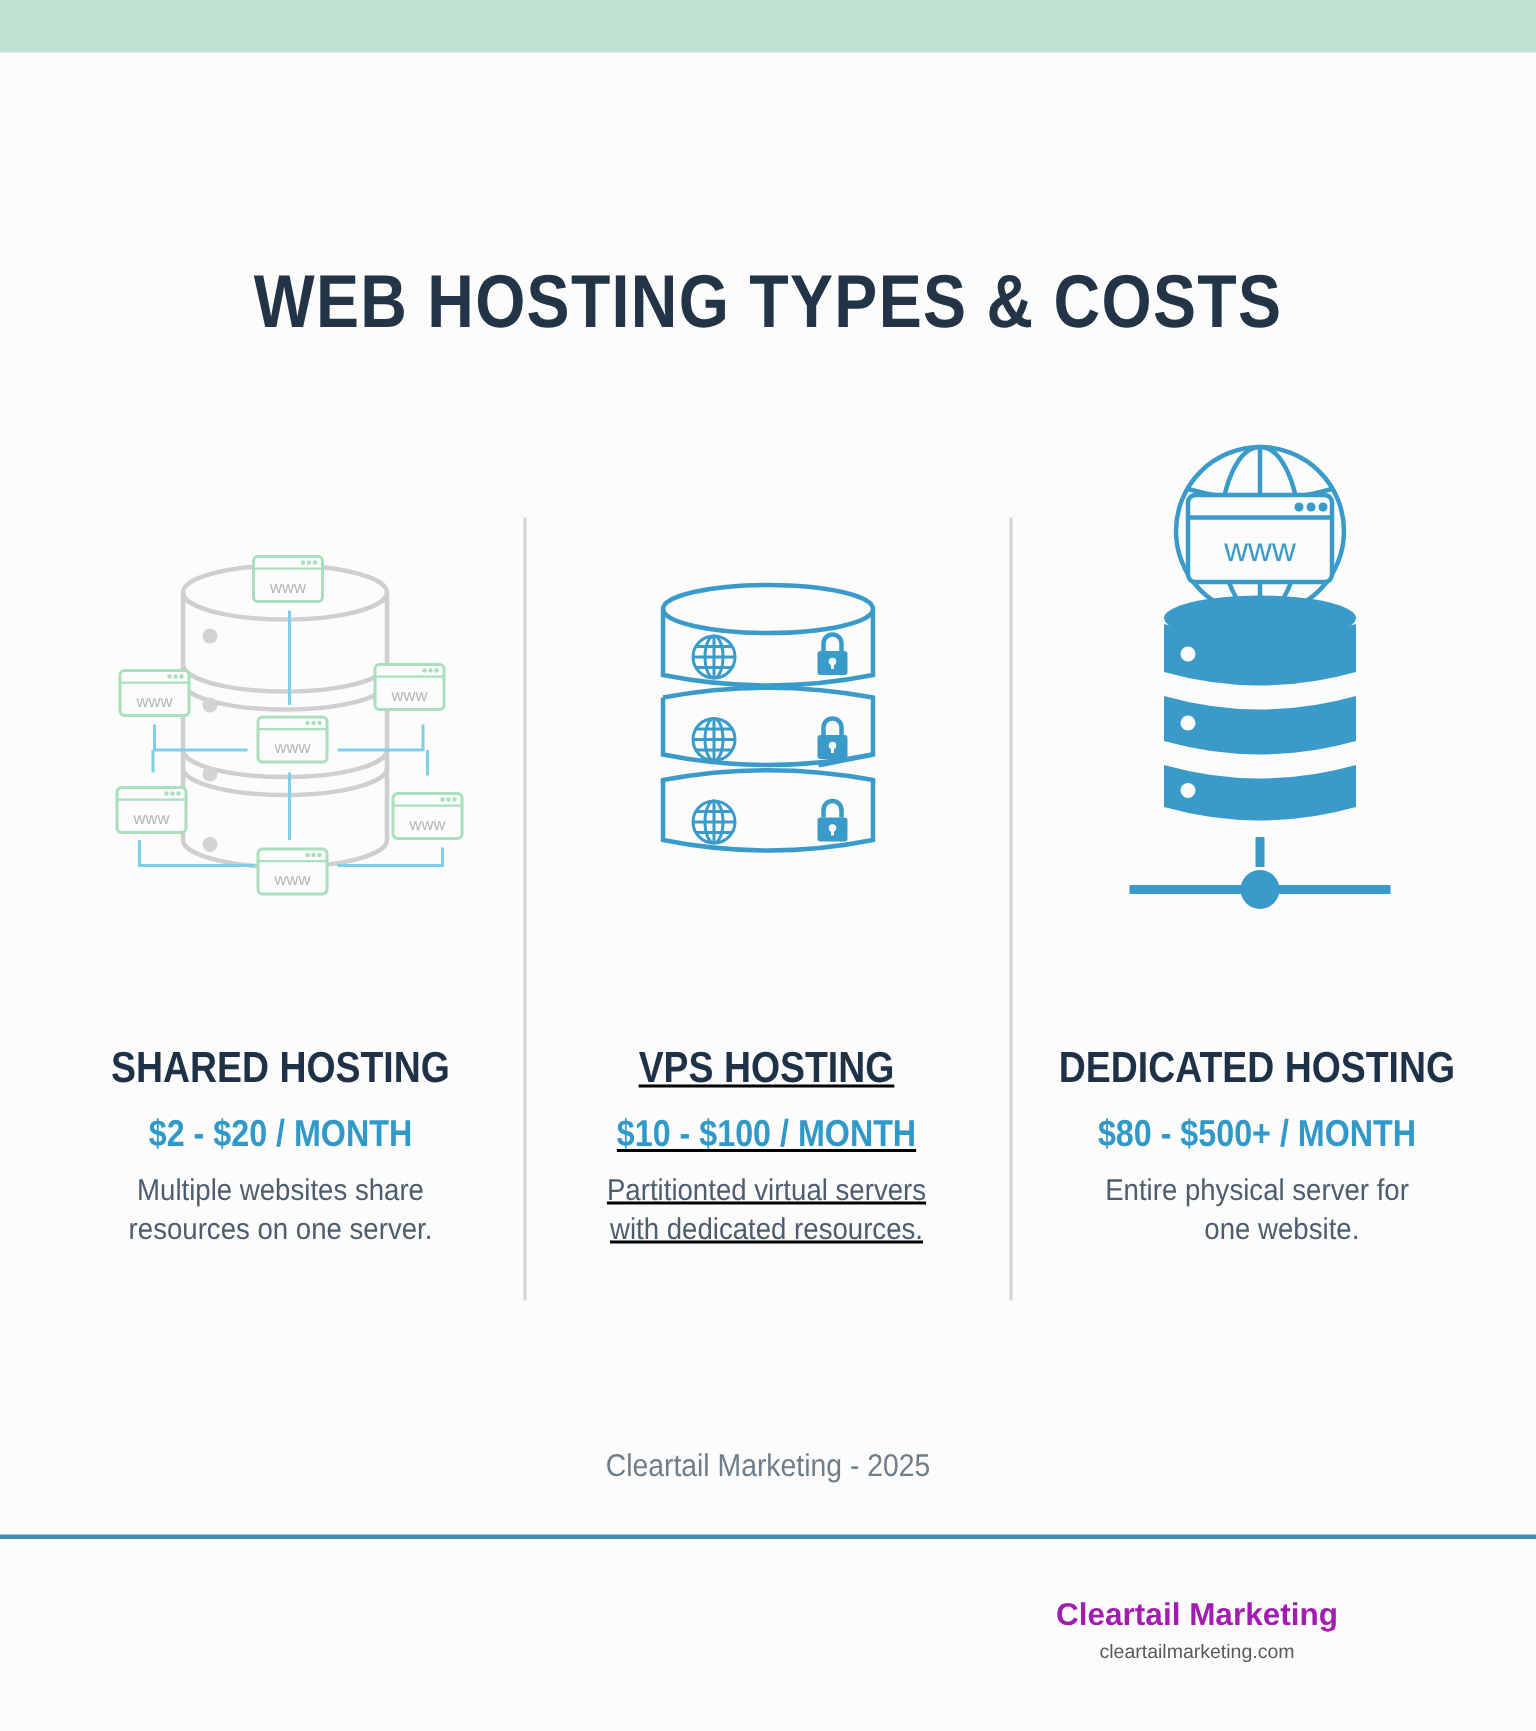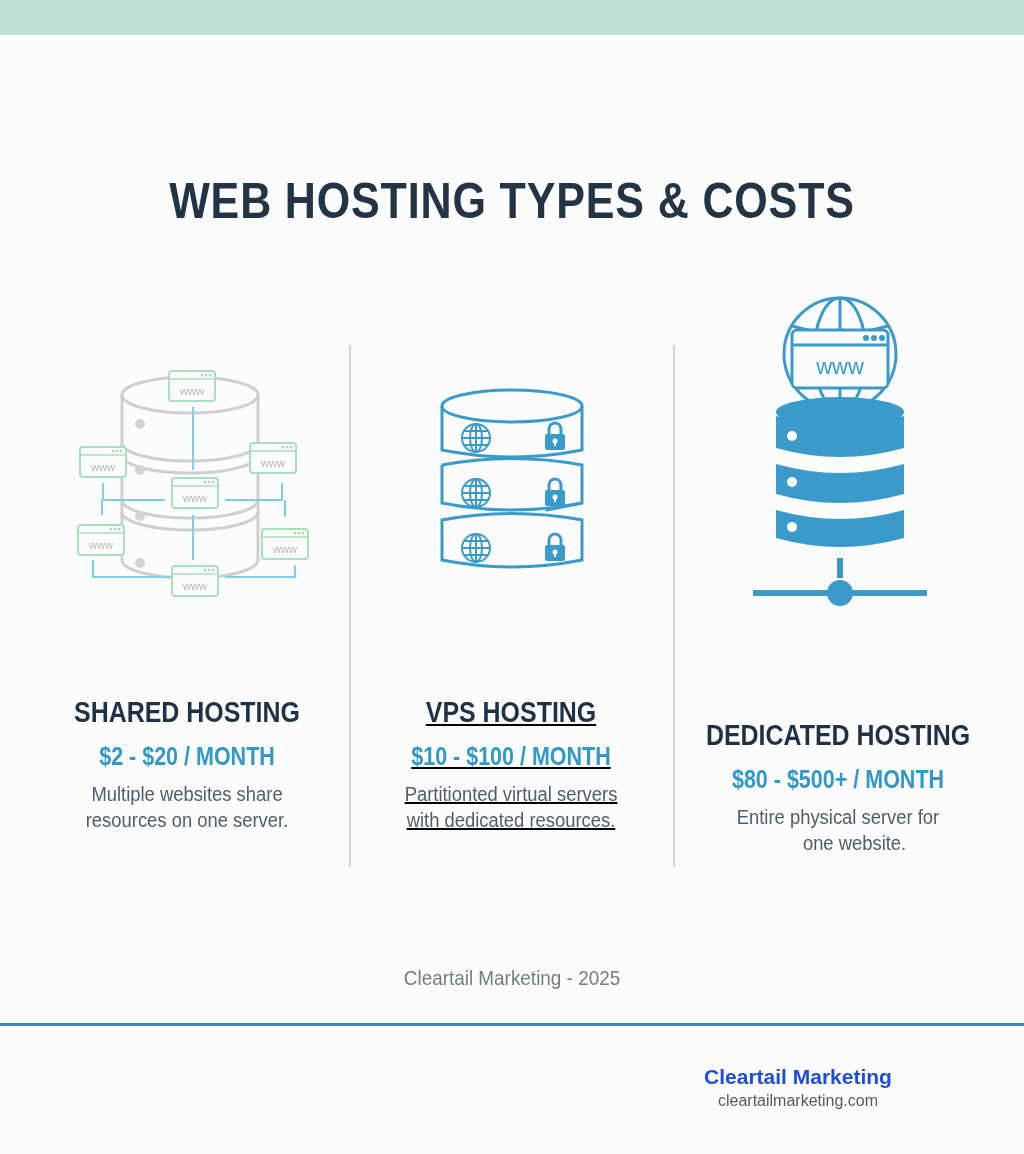--- a/index.html
+++ b/index.html
@@ -14,21 +14,21 @@
     color: #233447; letter-spacing: 1px; transform: scaleX(0.86); transform-origin: center;
   }
 
   .divider { position: absolute; top: 345px; width: 2px; height: 522px; background: #cfd4d7; }
   .divider.d1 { left: 349px; }
   .divider.d2 { left: 673px; }
 
   .col { position: absolute; top: 690px; width: 324px; text-align: center; }
   .col.c1 { left: 25px; }
   .col.c2 { left: 349px; text-decoration: underline; }
-  .col.c3 { left: 676px; margin-top: 23px; }
+  .col.c3 { left: 676px; }
 
   .col-title {
     font-weight: 700; font-size: 29px; color: #1f3147;
     transform: scaleX(0.86); transform-origin: center; white-space: nowrap; line-height: 44px;
   }
   .col-price {
     margin-top: 5px; font-weight: 700; font-size: 25px; color: #3199c9;
     transform: scaleX(0.86); transform-origin: center; white-space: nowrap; line-height: 34px;
   }
   .col-desc {
@@ -41,22 +41,22 @@
   .icon.vps { left: 430px; top: 380px; width: 170px; height: 200px; }
   .icon.dedicated { left: 740px; top: 290px; width: 200px; height: 320px; }
 
   .footer-credit {
     position: absolute; left: 0; top: 966px; width: 1024px; text-align: center;
     font-size: 21px; color: #6f7d88; transform: scaleX(0.9); transform-origin: center;
   }
   .footer-line { position: absolute; left: 0; top: 1023px; width: 1024px; height: 3px; background: #3f8bb4; }
 
   .brand { position: absolute; left: 690px; top: 1064px; width: 216px; text-align: center; }
-  .brand-name { font-weight: 700; font-size: 21px; color: #1d4ed8; line-height: 26px; }
-  .brand-url { font-size: 16px; color: #5a5a5a; line-height: 22px; }
+  .brand-name { font-weight: 700; font-size: 21px; color: #a21caf; line-height: 26px; }
+  .brand-url { font-size: 13px; color: #5a5a5a; line-height: 22px; }
 </style>
 </head>
 <body>
 
 <div class="top-band"></div>
 
 <h1 class="title">WEB HOSTING TYPES &amp; COSTS</h1>
 
 <div class="icon shared">
   <svg width="250" height="250" viewBox="0 0 250 250">

